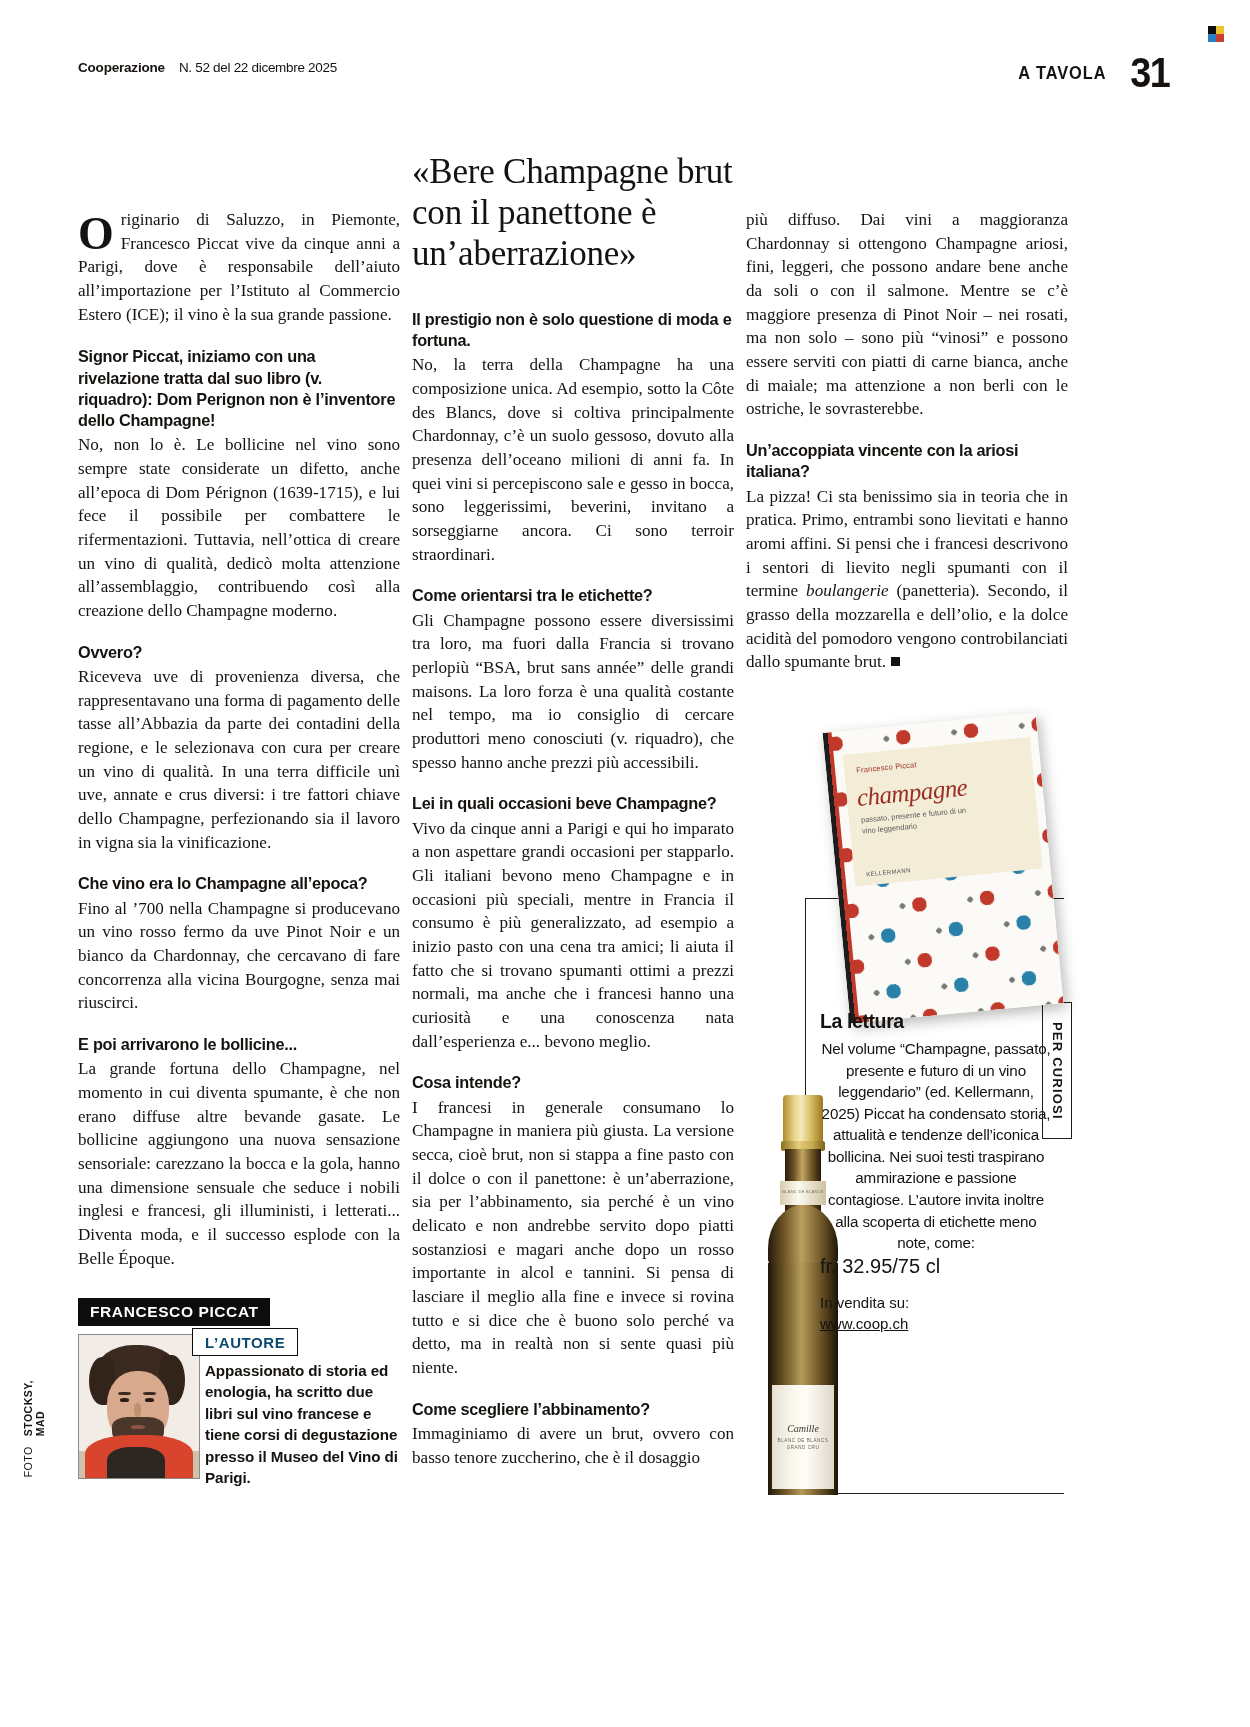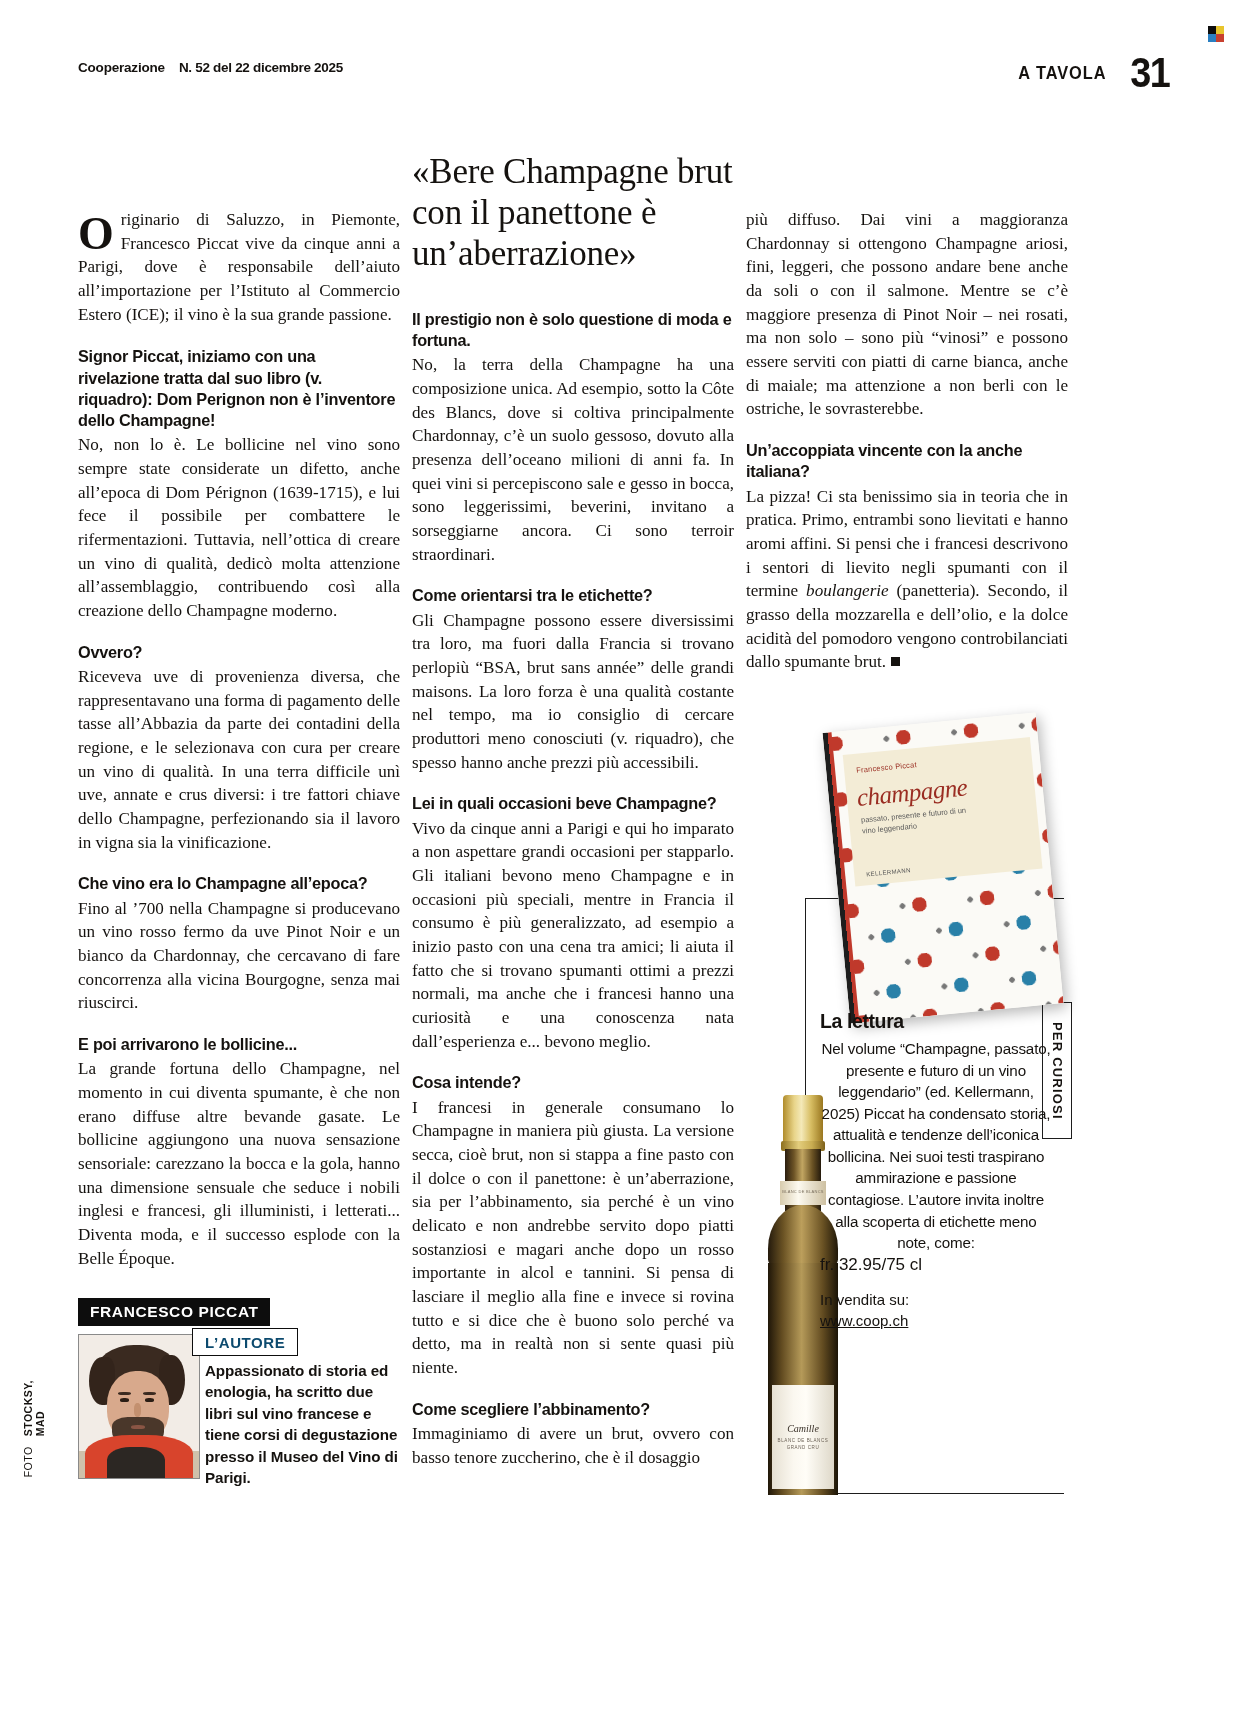--- a/index.html
+++ b/index.html
@@ -47,21 +47,21 @@
     gap: 14px;
     font-family: "Liberation Sans", sans-serif;
     font-size: 13.5px;
     letter-spacing: -0.1px;
   }
   .runhead .masthead {
     font-weight: 700;
     letter-spacing: -0.2px;
   }
   .runhead .issue {
-    font-weight: 700;
+    font-weight: 400;
     letter-spacing: -0.3px;
   }
 
   .runhead-right {
     position: absolute;
     right: 78px;
     top: 52px;
     display: flex;
     align-items: center;
     gap: 22px;
@@ -451,21 +451,21 @@
     font-family: "Liberation Sans", sans-serif;
     font-weight: 700;
     font-size: 15px;
     line-height: 1.4;
     margin-top: 14px;
     letter-spacing: -0.15px;
   }
   .wine-price {
     font-family: "Liberation Sans", sans-serif;
     font-weight: 400;
-    font-size: 17px;
+    font-size: 20px;
     margin-top: 1px;
   }
   .buy {
     font-family: "Liberation Sans", sans-serif;
     font-size: 15px;
     margin-top: 14px;
     line-height: 1.4;
   }
   .buy a { color: #15120f; text-decoration: underline; }
 
@@ -522,21 +522,21 @@
     <p class="q">Cosa intende?</p>
     <p class="body-text">I francesi in generale consumano lo Champagne in maniera più giusta. La versione secca, cioè brut, non si stappa a fine pasto con il dolce o con il panettone: è un’aberrazione, sia per l’abbinamento, sia perché è un vino delicato e non andrebbe servito dopo piatti sostanziosi e magari anche dopo un rosso importante in alcol e tannini. Si pensa di lasciare il meglio alla fine e invece si rovina tutto e si dice che è buono solo perché va detto, ma in realtà non si sente quasi più niente.</p>
 
     <p class="q">Come scegliere l’abbinamento?</p>
     <p class="body-text last">Immaginiamo di avere un brut, ovvero con basso tenore zuccherino, che è il dosaggio</p>
   </div>
 
   <div class="col col3">
     <p class="body-text">più diffuso. Dai vini a maggioranza Chardonnay si ottengono Champagne ariosi, fini, leggeri, che possono andare bene anche da soli o con il salmone. Mentre se c’è maggiore presenza di Pinot Noir – nei rosati, ma non solo – sono più “vinosi” e possono essere serviti con piatti di carne bianca, anche di maiale; ma attenzione a non berli con le ostriche, le sovrasterebbe.</p>
 
-    <p class="q">Un’accoppiata vincente con la anche italiana?</p>
+    <p class="q">Un’accoppiata vincente con la ariosi italiana?</p>
     <p class="body-text last">La pizza! Ci sta benissimo sia in teoria che in pratica. Primo, entrambi sono lievitati e hanno aromi affini. Si pensi che i francesi descrivono i sentori di lievito negli spumanti con il termine <em>boulangerie</em> (panetteria). Secondo, il grasso della mozzarella e dell’olio, e la dolce acidità del pomodoro vengono controbilanciati dallo spumante brut.<span class="endmark"></span></p>
   </div>
 
   <div class="author-box">
     <div class="author-tag">FRANCESCO PICCAT</div>
     <div class="author-subtag">L’AUTORE</div>
     <div class="author-body">
       <div class="author-photo">
         <div class="ph-bg"></div>
         <div class="ph-shoulder-l"></div>

